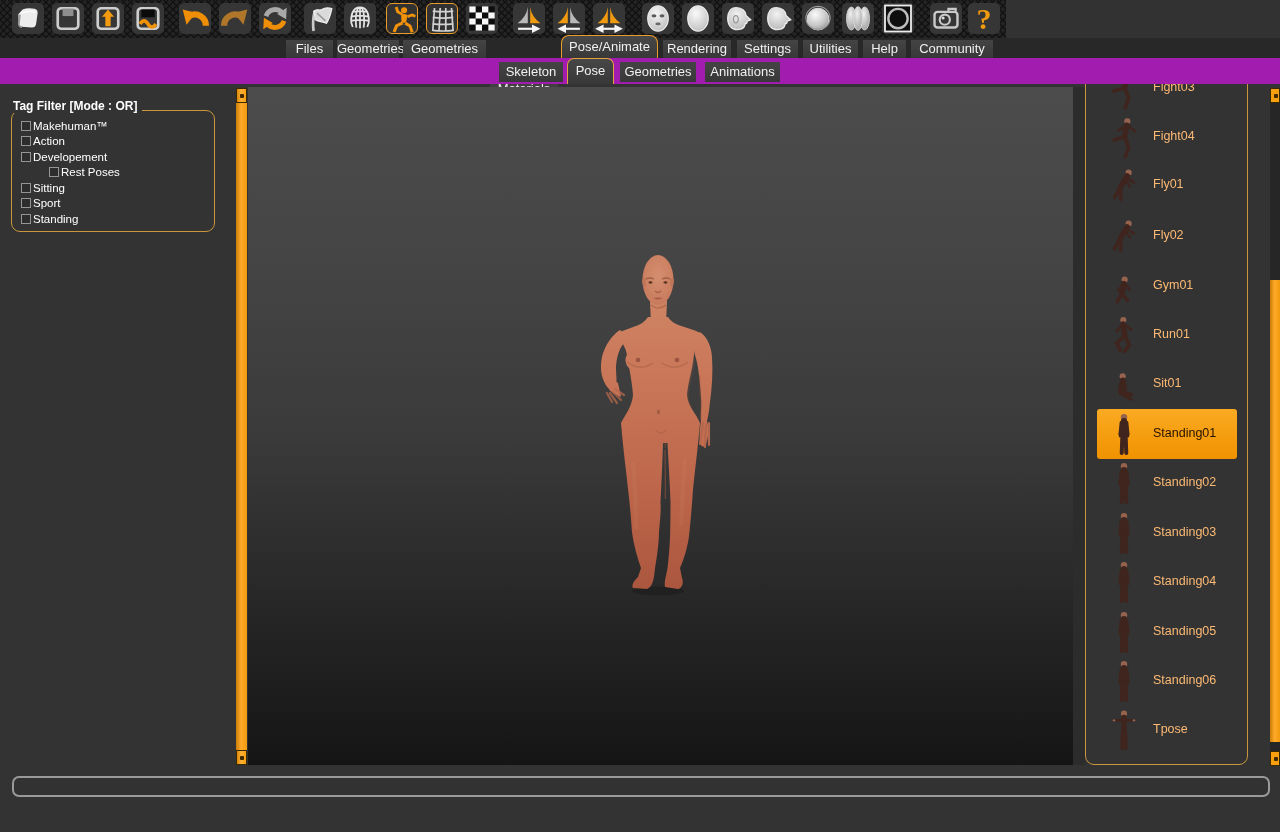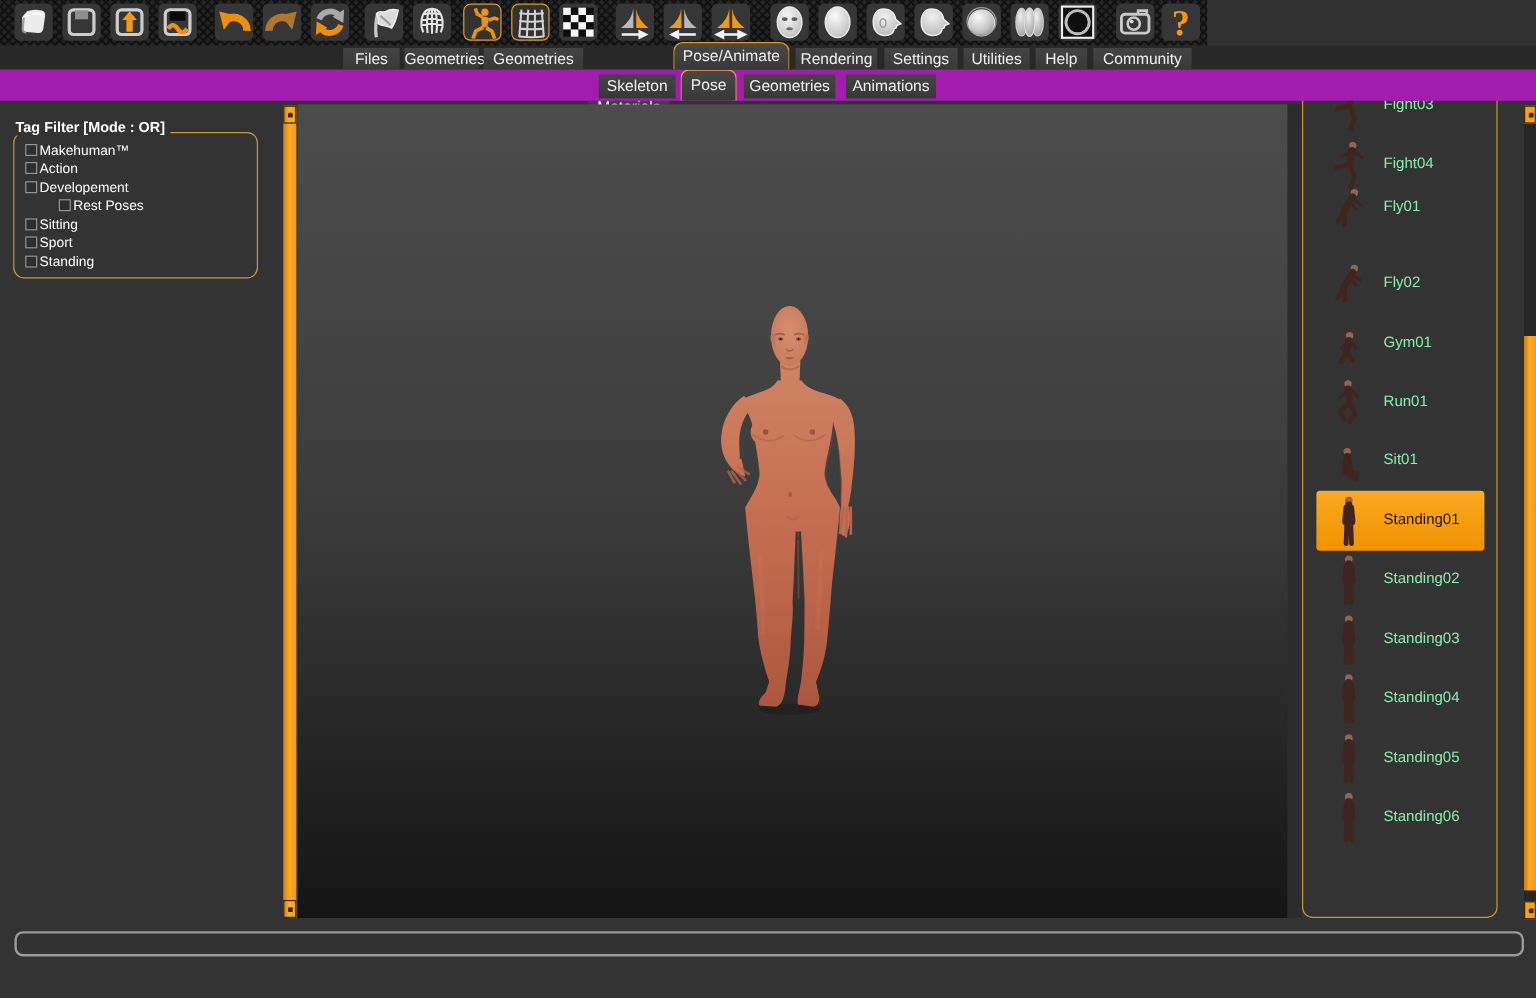--- a/index.html
+++ b/index.html
@@ -48,21 +48,21 @@
     background:#402800; border-radius:1px; }
   
   #viewport { position:absolute; left:248px; top:87px; width:825px; height:678px;
     background:linear-gradient(#4c4c4c 0%, #444444 28%, #3a3a3a 52%, #272727 76%, #151515 100%); }
   
   #poseclip { position:absolute; left:1080px; top:84px; width:176px; height:682px; overflow:hidden; }
   #poseframe { position:absolute; left:5px; top:-24px; width:163px; height:705px;
     border:1px solid #c9963d; border-radius:9px; }
   #posewrap { position:absolute; left:0; top:0; width:176px; height:682px; }
   .prow { position:absolute; left:6px; width:161px; height:50px; }
-  .prow .lbl { position:absolute; left:67px; top:50%; margin-top:-8px; color:#86efac; font-size:12.5px; }
+  .prow .lbl { position:absolute; left:67px; top:50%; margin-top:-8px; color:#fdba74; font-size:12.5px; }
   .prow.sel { left:17px; width:140px; background:linear-gradient(#fbaa22,#f09200);
     border-radius:3px; }
   .prow.sel .lbl { left:56px; color:#241200; }
   .thumb { position:absolute; left:18px; top:2px; }
   .prow.sel .thumb { left:7px; }
   
   #rsb { position:absolute; left:1270px; top:88px; width:10px; height:678px; background:#262626; }
   #rsb .btn { position:absolute; left:0; width:10px; height:15px; background:#f9a011;
     border:1px solid #3a2a00; }
   #rsb .btn:after { content:""; position:absolute; left:3px; top:5px; width:4px; height:4px;
@@ -432,21 +432,21 @@
         <svg class="thumb" width="40" height="48" viewBox="0 0 22 36">
           <g stroke="#3f251d" stroke-linecap="round" fill="none">
             <circle cx="13.5" cy="5.5" r="2.3" fill="#96634e" stroke="none"></circle>
             <path d="M13 8.5 L11.5 17" stroke-width="4.2"></path>
             <path d="M11.5 17 L3.5 19.5 M11.5 17 L14.5 25 L12 32" stroke-width="2.8"></path>
             <path d="M11.5 9.5 L6.5 12.5 M15 9.5 L19.5 13" stroke-width="1.9"></path>
           </g>
         </svg>
         <div class="lbl">Fight04</div>
       </div>
-      <div class="prow" style="top: 64px;">
+      <div class="prow" style="top: 76px;">
         <svg class="thumb" width="40" height="48" viewBox="0 0 22 36">
           <g stroke="#3f251d" stroke-linecap="round" fill="none">
             <circle cx="14.5" cy="8" r="2.3" fill="#96634e" stroke="none"></circle>
             <path d="M13.5 10.5 L8.5 18.5" stroke-width="4.2"></path>
             <path d="M8.5 18.5 L4 26.5 M8.5 18.5 L8.5 28" stroke-width="2.8"></path>
             <path d="M12.5 11.5 L18.5 15.5 M11.5 12.5 L15.5 18.5" stroke-width="1.9"></path>
           </g>
         </svg>
         <div class="lbl">Fly01</div>
       </div>
@@ -558,20 +558,33 @@
         <svg class="thumb" width="40" height="48" viewBox="0 0 22 36">
           <g stroke="#3f251d" stroke-linecap="round" fill="none">
             <circle cx="11" cy="4.6" r="2.4" fill="#96634e" stroke="none"></circle>
             <path d="M11 7.5 L11 18" stroke-width="4.6"></path>
             <path d="M9.8 18 L9.3 31.5 M12.2 18 L12.7 31.5" stroke-width="3"></path>
             <path d="M8.7 8.5 L7.8 17.5 M13.3 8.5 L14.2 17.5" stroke-width="1.9"></path>
             <path d="M7.8 17.5 L8 19 M14.2 17.5 L14 19" stroke-width="1.6"></path>
           </g>
         </svg>
         <div class="lbl">Standing06</div>
+      </div>
+      <div class="prow" style="top: 621.39px;">
+        <svg class="thumb" width="40" height="48" viewBox="0 0 22 36">
+          <g stroke="#3f251d" stroke-linecap="round" fill="none">
+            <circle cx="11" cy="5" r="2.3" fill="#96634e" stroke="none"></circle>
+            <path d="M11 8 L11 18.5" stroke-width="4.2"></path>
+            <path d="M10 18.5 L9.7 31 M12 18.5 L12.3 31" stroke-width="2.8"></path>
+            <path d="M4 10 L18 10" stroke-width="1.9"></path>
+            <circle cx="3.5" cy="10" r="0.9" fill="#96634e" stroke="none"></circle>
+            <circle cx="18.5" cy="10" r="0.9" fill="#96634e" stroke="none"></circle>
+          </g>
+        </svg>
+        <div class="lbl">Tpose</div>
       </div>
     </div>
 </div>
 <div id="rsb">
   <div class="btn" style="top:0"></div>
   <div class="thumbbar"></div>
   <div class="btn" style="top:663px"></div>
 </div>
 <div id="progress"></div>
 

